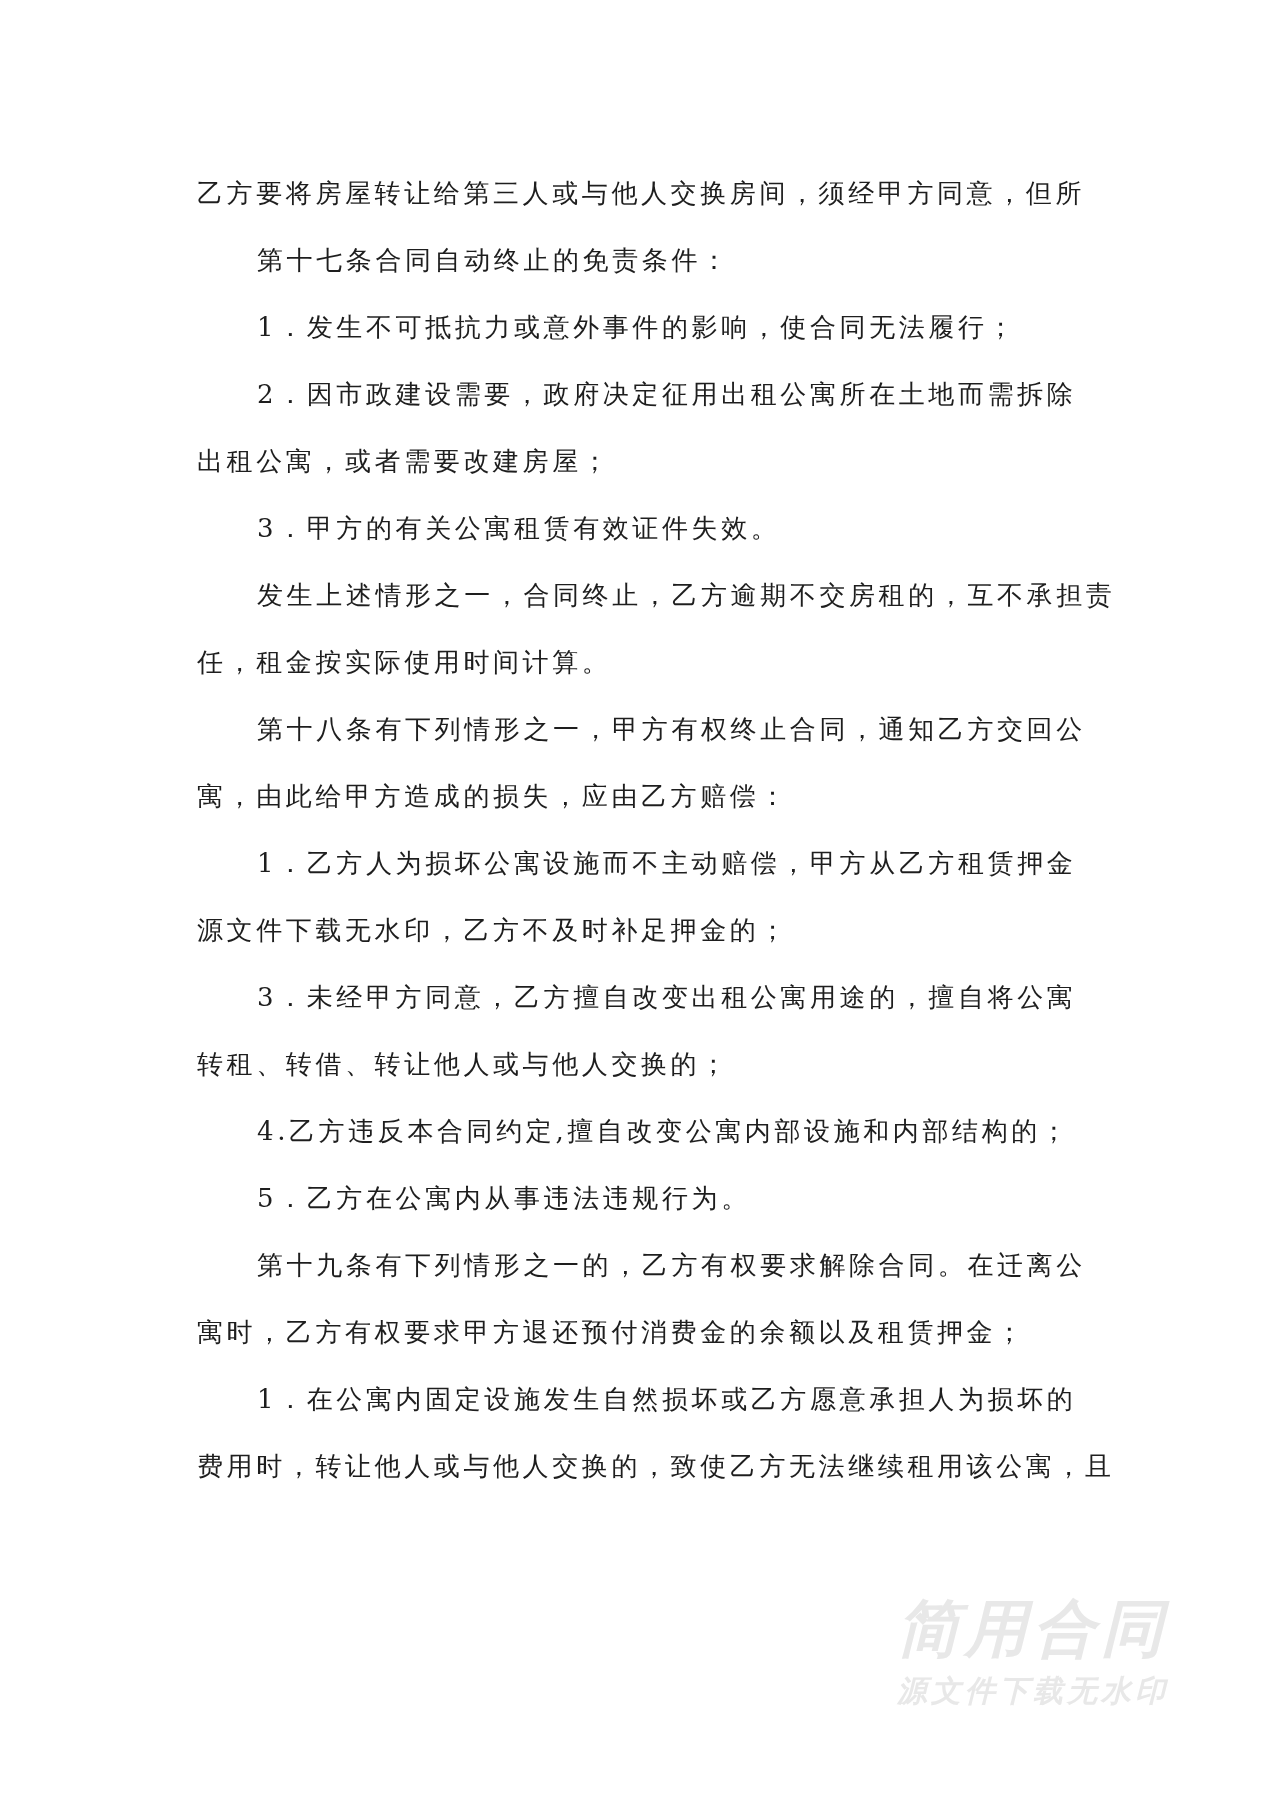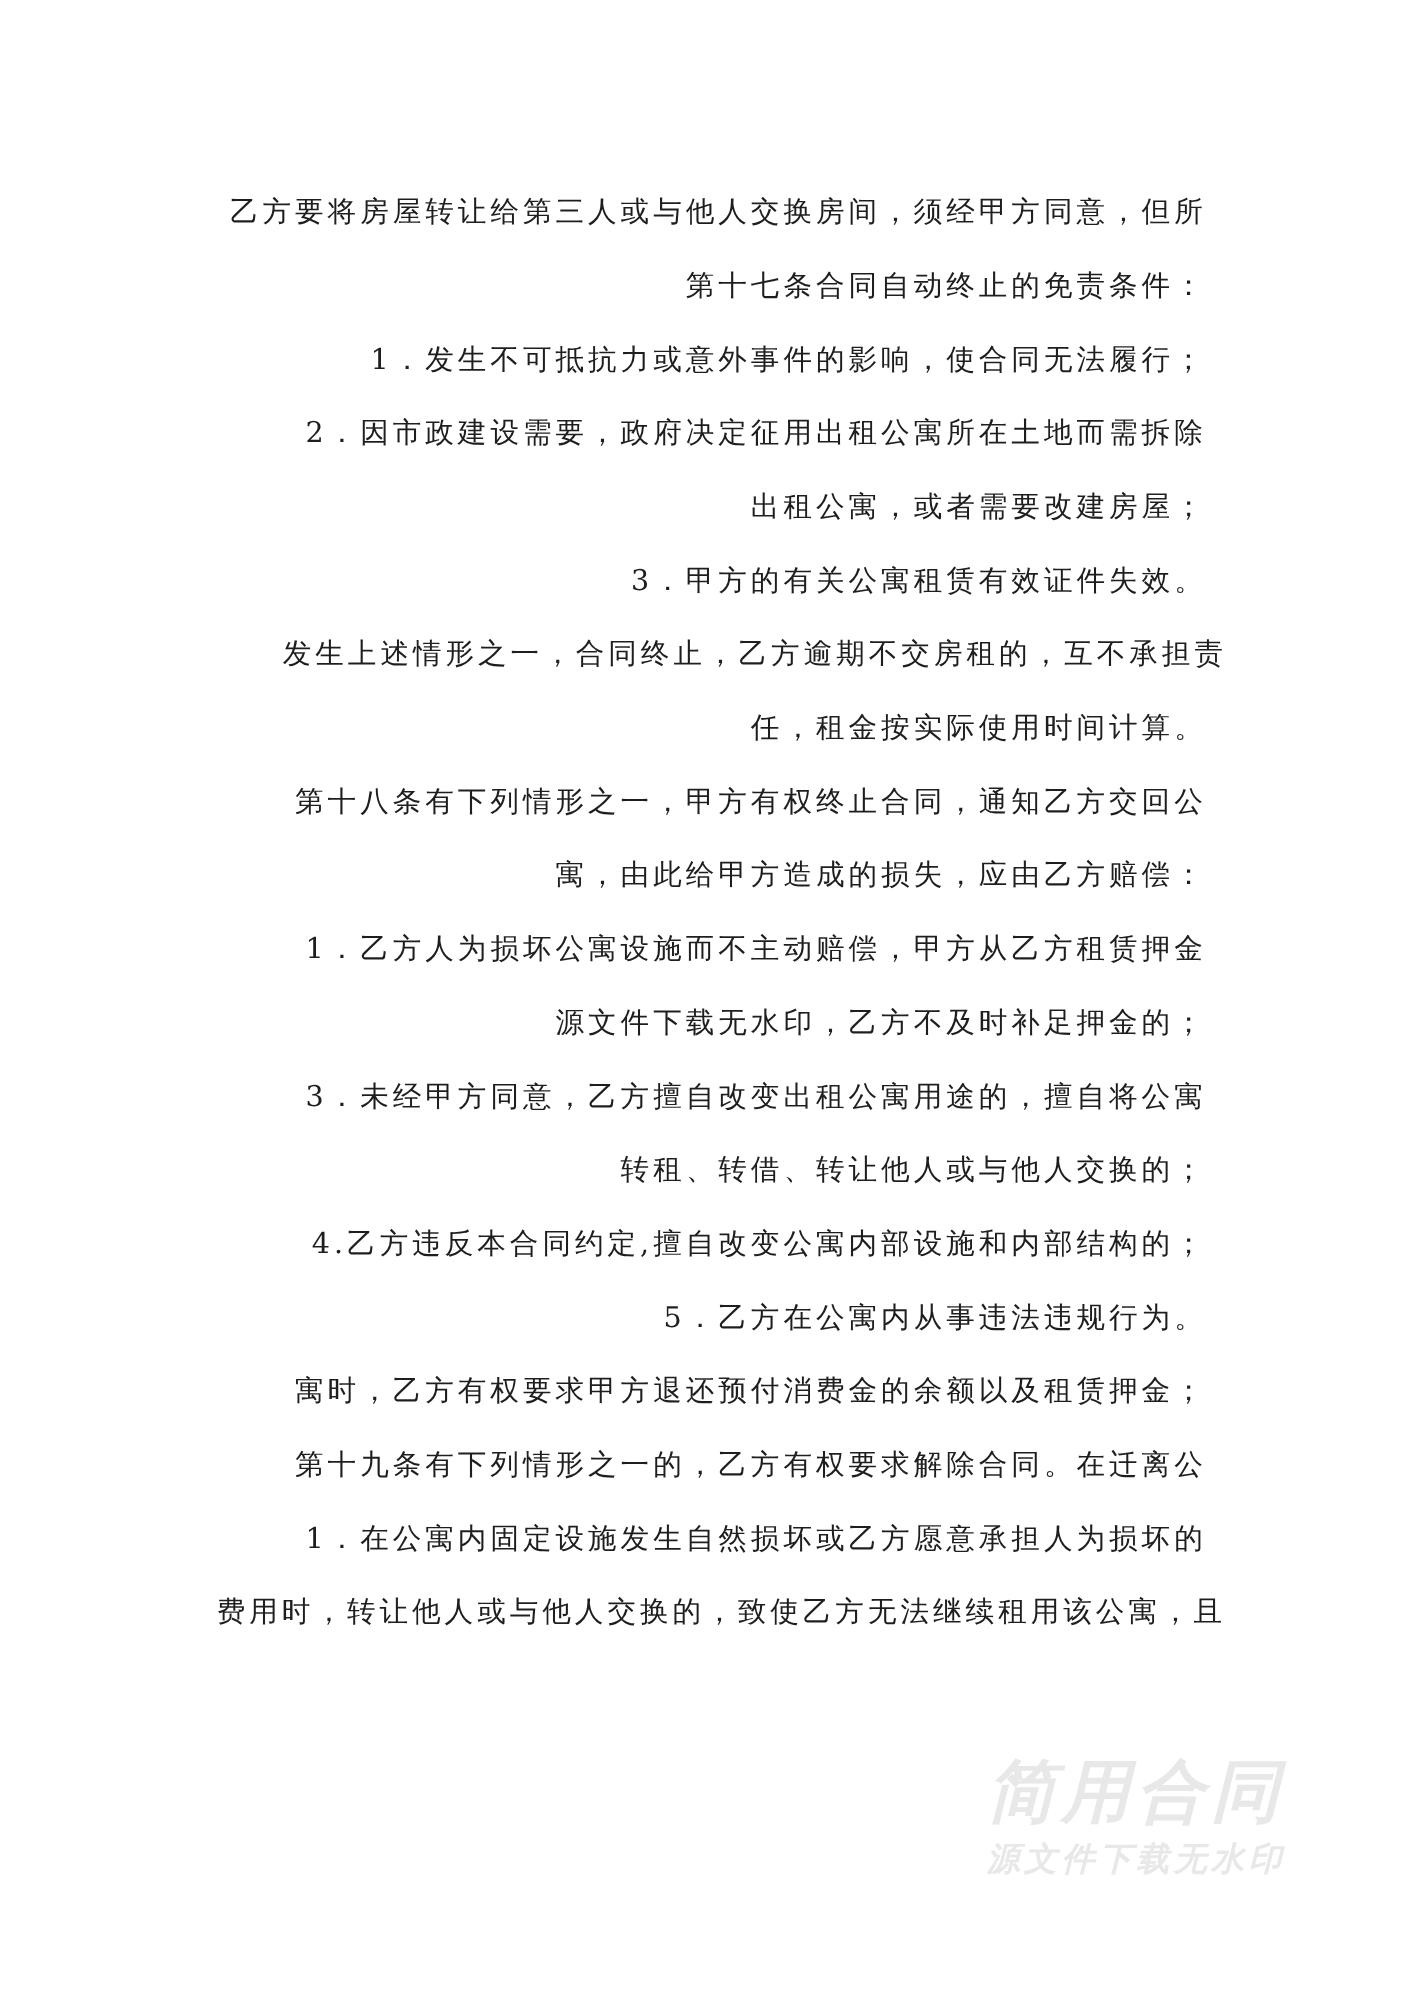--- a/index.html
+++ b/index.html
@@ -4,21 +4,21 @@
 <style>
   html, body { margin: 0; padding: 0; background: #ffffff; }
   body { width: 1280px; height: 1810px; position: relative; overflow: hidden; }
   .page {
     position: absolute; left: 0; top: 0; width: 1280px; height: 1810px;
     background: #ffffff;
   }
   .content {
     position: absolute; left: 197px; top: 160px; width: 900px;
     font-family: "DejaVu Serif", "Liberation Serif", serif;
-    font-size: 26px; color: #1e1e1e; text-align: right;
+    font-size: 26px; color: #1e1e1e;
   }
   .line {
     height: 67px; line-height: 67px; white-space: nowrap;
     letter-spacing: 3.6px;
   }
   .line.indent { padding-left: 60px; }
   .watermark {
     position: absolute; left: 883px; top: 1598px; width: 300px;
     font-family: "DejaVu Sans", "Liberation Sans", sans-serif;
     color: #e8e8e8; font-weight: bold; font-style: italic;
@@ -41,22 +41,22 @@
     <div class="line indent">发生上述情形之一，合同终止，乙方逾期不交房租的，互不承担责</div>
     <div class="line">任，租金按实际使用时间计算。</div>
     <div class="line indent">第十八条有下列情形之一，甲方有权终止合同，通知乙方交回公</div>
     <div class="line">寓，由此给甲方造成的损失，应由乙方赔偿：</div>
     <div class="line indent">1．乙方人为损坏公寓设施而不主动赔偿，甲方从乙方租赁押金</div>
     <div class="line">源文件下载无水印，乙方不及时补足押金的；</div>
     <div class="line indent">3．未经甲方同意，乙方擅自改变出租公寓用途的，擅自将公寓</div>
     <div class="line">转租、转借、转让他人或与他人交换的；</div>
     <div class="line indent">4.乙方违反本合同约定,擅自改变公寓内部设施和内部结构的；</div>
     <div class="line indent">5．乙方在公寓内从事违法违规行为。</div>
+    <div class="line indent">第十九条有下列情形之一的，乙方有权要求解除合同。在迁离公</div>
     <div class="line">寓时，乙方有权要求甲方退还预付消费金的余额以及租赁押金；</div>
-    <div class="line indent">第十九条有下列情形之一的，乙方有权要求解除合同。在迁离公</div>
     <div class="line indent">1．在公寓内固定设施发生自然损坏或乙方愿意承担人为损坏的</div>
     <div class="line">费用时，转让他人或与他人交换的，致使乙方无法继续租用该公寓，且</div>
   </div>
 
   <div class="watermark">
     <div class="wm-title">简用合同</div>
     <div class="wm-sub">源文件下载无水印</div>
   </div>
 </div>
 

